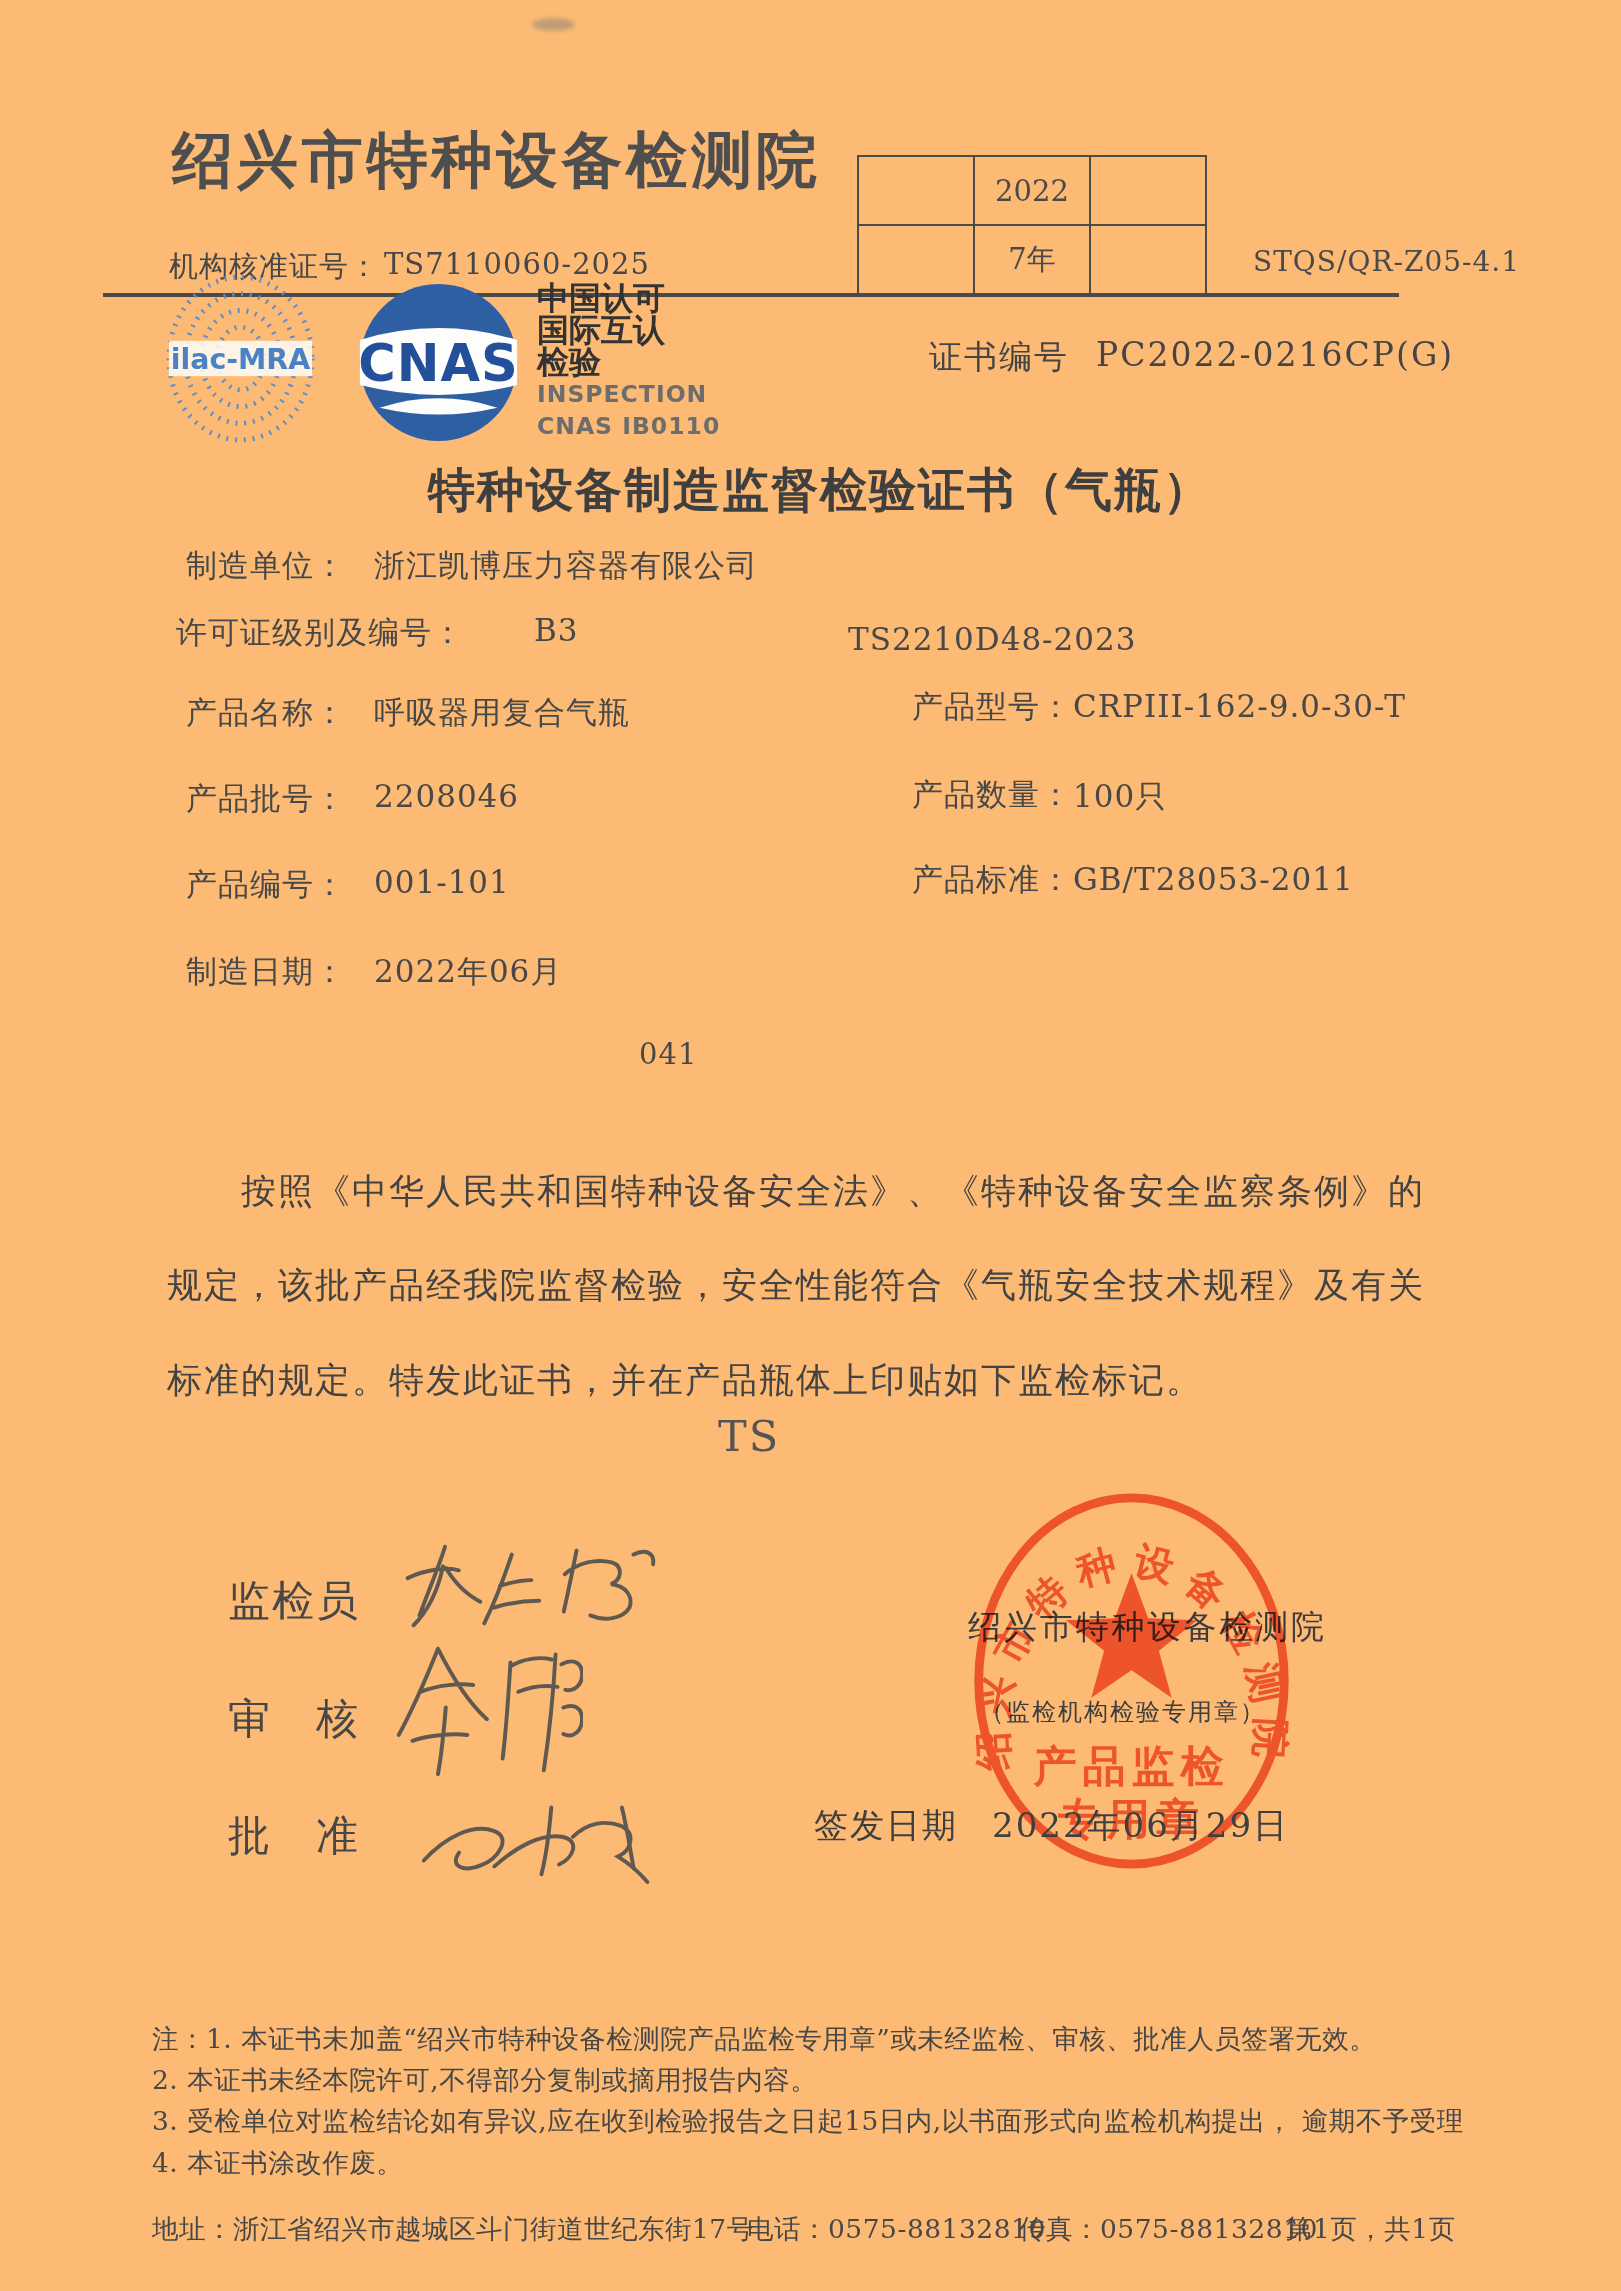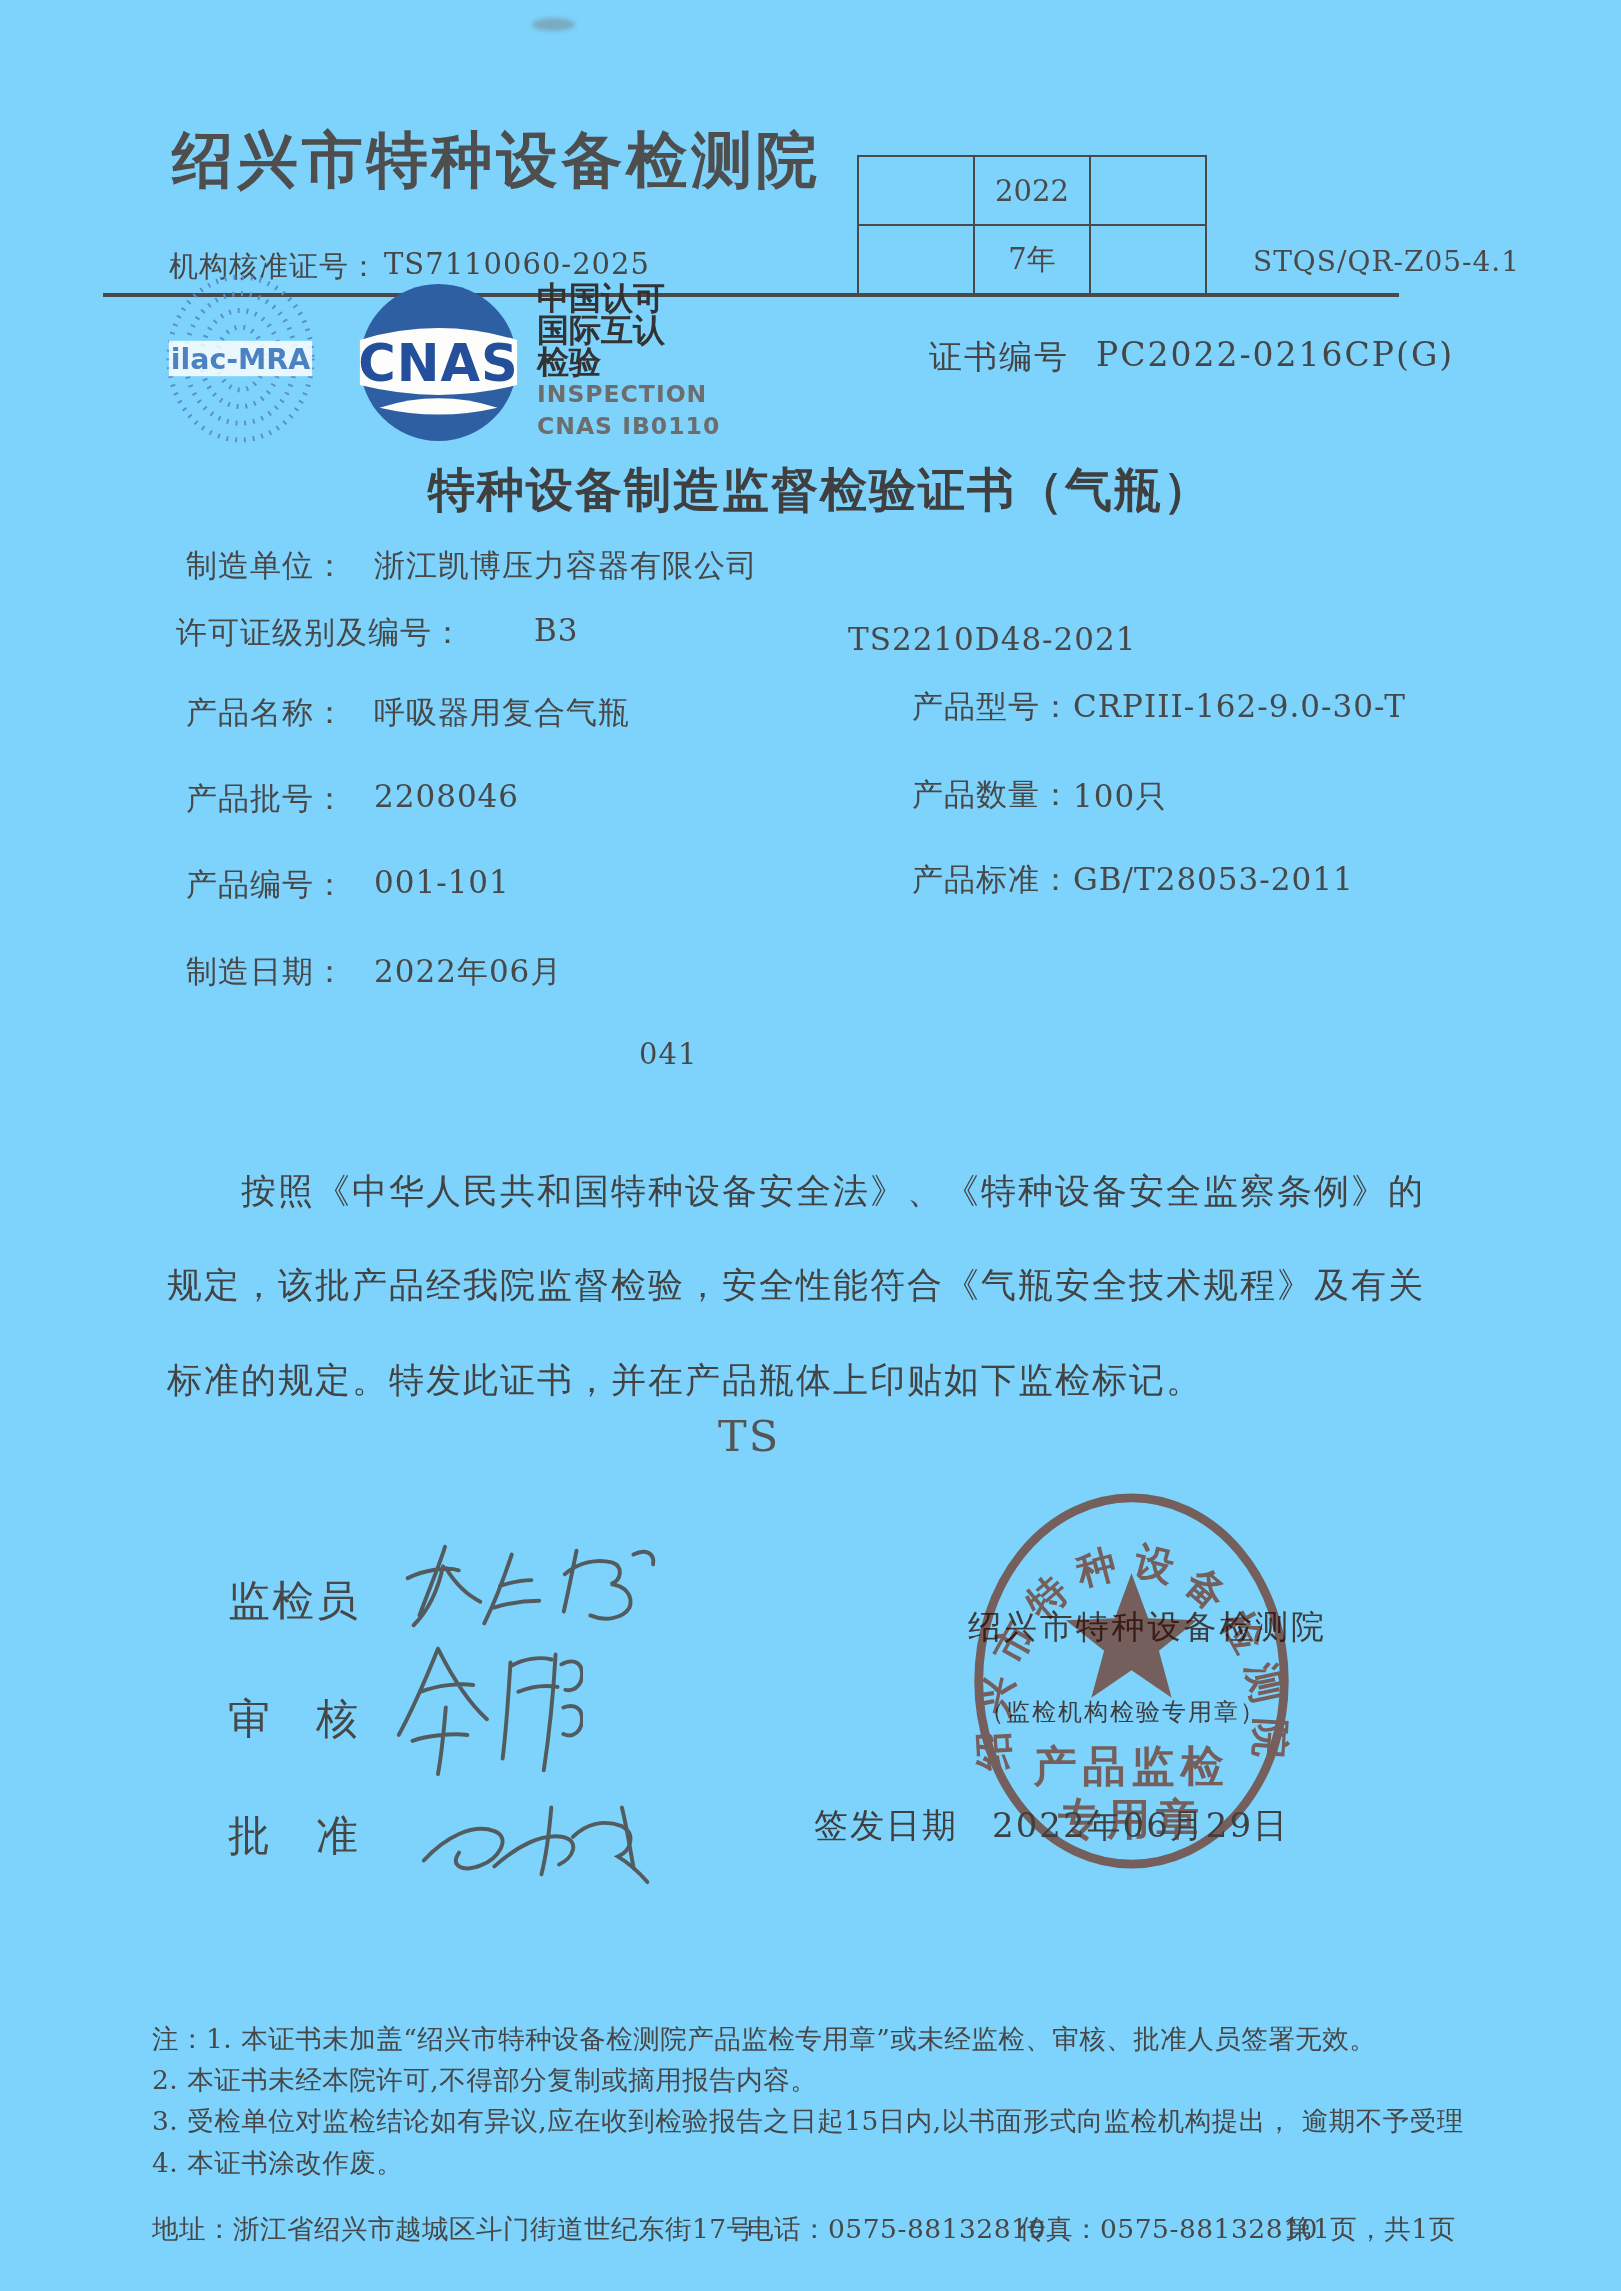--- a/index.html
+++ b/index.html
@@ -1,18 +1,18 @@
 <!DOCTYPE html>
 <html><head>
 <meta charset="utf-8">
 <style>
   html,body{margin:0;padding:0;background:#e8e8e8;}
   .page{
     position:relative;width:1621px;height:2292px;margin:0 auto;
-    background:#7dd3fc;overflow:hidden;
+    background:#fdba74;overflow:hidden;
     font-family:"DejaVu Serif","Liberation Serif",serif;
     color:#474747;
   }
   .abs{position:absolute;white-space:nowrap;}
   .inst-title{font-size:61px;font-weight:700;letter-spacing:3.9px;color:#4e4e4e;}
   .year-table{position:absolute;left:857px;top:155px;border-collapse:collapse;}
   .year-table td{
     border:2.9px solid #4a4a4a;width:114px;height:67px;
     text-align:center;font-size:29px;color:#4a4a4a;padding:0;
   }
@@ -98,21 +98,21 @@
   <div class="abs cert-no" style="left:929px;top:335px;">证书编号</div>
   <div class="abs cert-no" style="left:1096px;top:335px;">PC2022-0216CP(G)</div>
 
   <div class="abs main-title" style="left:428px;top:459px;">特种设备制造监督检验证书（气瓶）</div>
 
   <div class="abs field" style="left:186px;top:545px;">制造单位：</div>
   <div class="abs field" style="left:374px;top:545px;">浙江凯博压力容器有限公司</div>
 
   <div class="abs field" style="left:176px;top:612px;">许可证级别及编号：</div>
   <div class="abs field" style="left:534px;top:612px;">B3</div>
-  <div class="abs field" style="left:848px;top:621px;">TS2210D48-2021</div>
+  <div class="abs field" style="left:848px;top:621px;">TS2210D48-2023</div>
 
   <div class="abs field" style="left:186px;top:692px;">产品名称：</div>
   <div class="abs field" style="left:374px;top:692px;">呼吸器用复合气瓶</div>
   <div class="abs field" style="left:912px;top:686px;">产品型号：</div>
   <div class="abs field" style="left:1073px;top:688px;">CRPIII-162-9.0-30-T</div>
 
   <div class="abs field" style="left:186px;top:778px;">产品批号：</div>
   <div class="abs field" style="left:374px;top:778px;">2208046</div>
   <div class="abs field" style="left:912px;top:774px;">产品数量：</div>
   <div class="abs field" style="left:1073px;top:776px;">100只</div>

